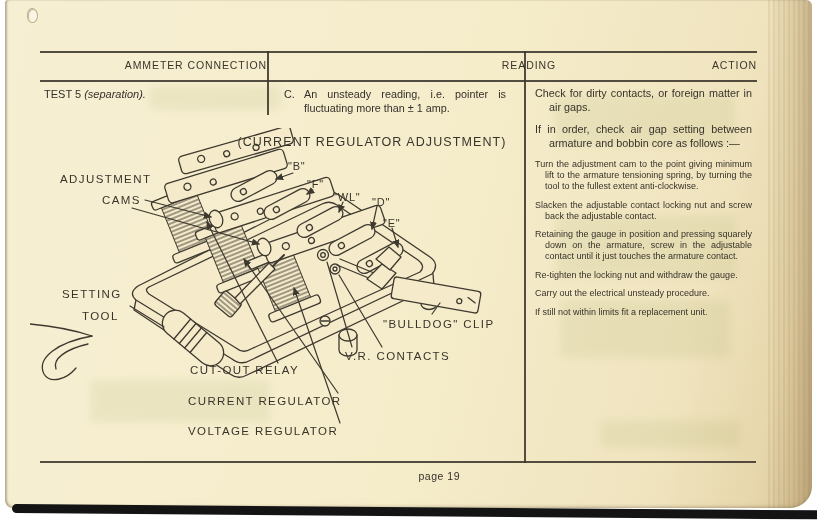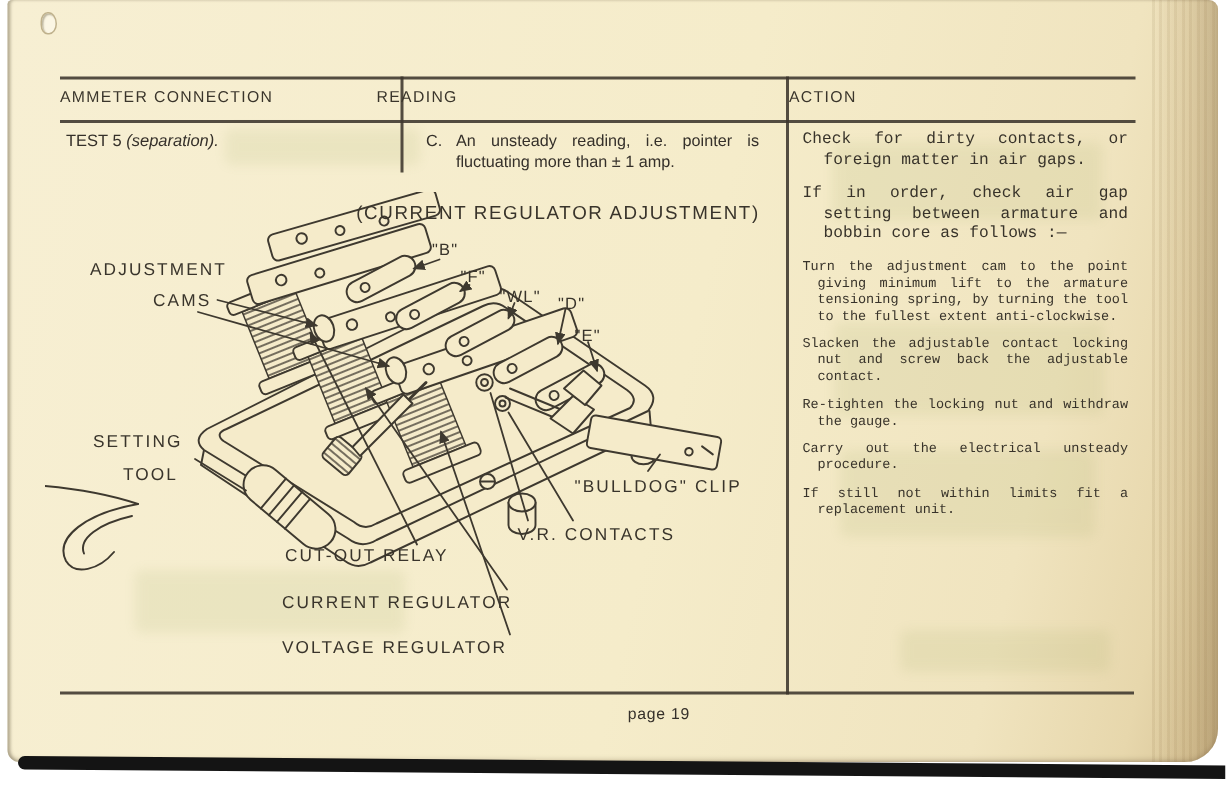--- a/index.html
+++ b/index.html
@@ -24,28 +24,28 @@
     background:#fbf6e4;border:1px solid #bfb18c;box-shadow:inset 1px 1px 1px rgba(100,90,60,.4);
   }
   .shadow-band{
     position:absolute;left:12px;top:504px;width:810px;height:9px;background:#141414;
     border-radius:6px 3px 3px 6px;transform:rotate(0.45deg);transform-origin:left center;
   }
   .rule{position:absolute;background:rgba(60,54,44,.88);}
   .rule.h{height:2px;}
   .rule.v{width:2px;}
   .th{
-    position:absolute;top:59px;font-size:10.5px;letter-spacing:.9px;text-align:left;color:#3a352b;
+    position:absolute;top:59px;font-size:10.5px;letter-spacing:.9px;text-align:right;color:#3a352b;
   }
   .cell-ammeter{position:absolute;left:44px;top:88px;width:212px;font-size:11px;}
   .cell-ammeter .it{font-style:italic;}
   .cell-reading{position:absolute;left:284px;top:88px;width:230px;font-size:10.8px;display:flex;}
   .cell-reading .letter{width:20px;flex:none;}
   .cell-reading .txt{width:202px;line-height:13.5px;text-align:justify;}
-  .cell-action{position:absolute;left:535px;top:87px;width:217px;font-family:Liberation Mono, monospace;}
+  .cell-action{position:absolute;left:535px;top:87px;width:217px;}
   .cell-action p{margin:0 0 9px;text-align:justify;color:#38332a;}
   .cell-action .lead{font-size:10.8px;line-height:13.5px;padding-left:14px;text-indent:-14px;}
   .cell-action .step{font-size:9px;line-height:11px;padding-left:10px;text-indent:-10px;margin-bottom:7.5px;}
   .footer{position:absolute;left:300px;top:470px;width:160px;text-align:right;font-size:10.5px;letter-spacing:.5px;}
   .ghost{position:absolute;background:#8a9a4a;opacity:.10;filter:blur(4px);border-radius:4px;}
   svg text{fill:#39342b;stroke:none;}
   .dg-label{font-size:11.5px;letter-spacing:1.4px;}
   .dg-label-sm{font-size:11px;letter-spacing:.8px;}
   .dg-title{font-size:12.5px;letter-spacing:1.1px;}
 </style>
@@ -85,20 +85,21 @@
   <div class="cell-reading">
     <span class="letter">C.</span>
     <span class="txt">An unsteady reading, i.e. pointer is fluctuating more than ± 1 amp.</span>
   </div>
 
   <div class="cell-action">
     <p class="lead">Check for dirty contacts, or foreign matter in air gaps.</p>
     <p class="lead">If in order, check air gap setting between armature and bobbin core as follows :—</p>
     <p class="step">Turn the adjustment cam to the point giving minimum lift to the armature tensioning spring, by turning the tool to the fullest extent anti-clockwise.</p>
     <p class="step">Slacken the adjustable contact locking nut and screw back the adjustable contact.</p>
+    <p class="step">Retaining the gauge in position and pressing squarely down on the armature, screw in the adjustable contact until it just touches the armature contact.</p>
     <p class="step">Re-tighten the locking nut and withdraw the gauge.</p>
     <p class="step">Carry out the electrical unsteady procedure.</p>
     <p class="step">If still not within limits fit a replacement unit.</p>
   </div>
 
   <svg style="position:absolute;left:30px;top:128px;" width="510" height="332" viewBox="0 0 510 332">
     <defs>
       <pattern id="wind" width="6" height="4" patternUnits="userSpaceOnUse">
         <rect width="6" height="4" fill="#f5ebca"></rect>
         <line x1="0" y1="2" x2="6" y2="2" stroke="#4a443a" stroke-width="1"></line>

